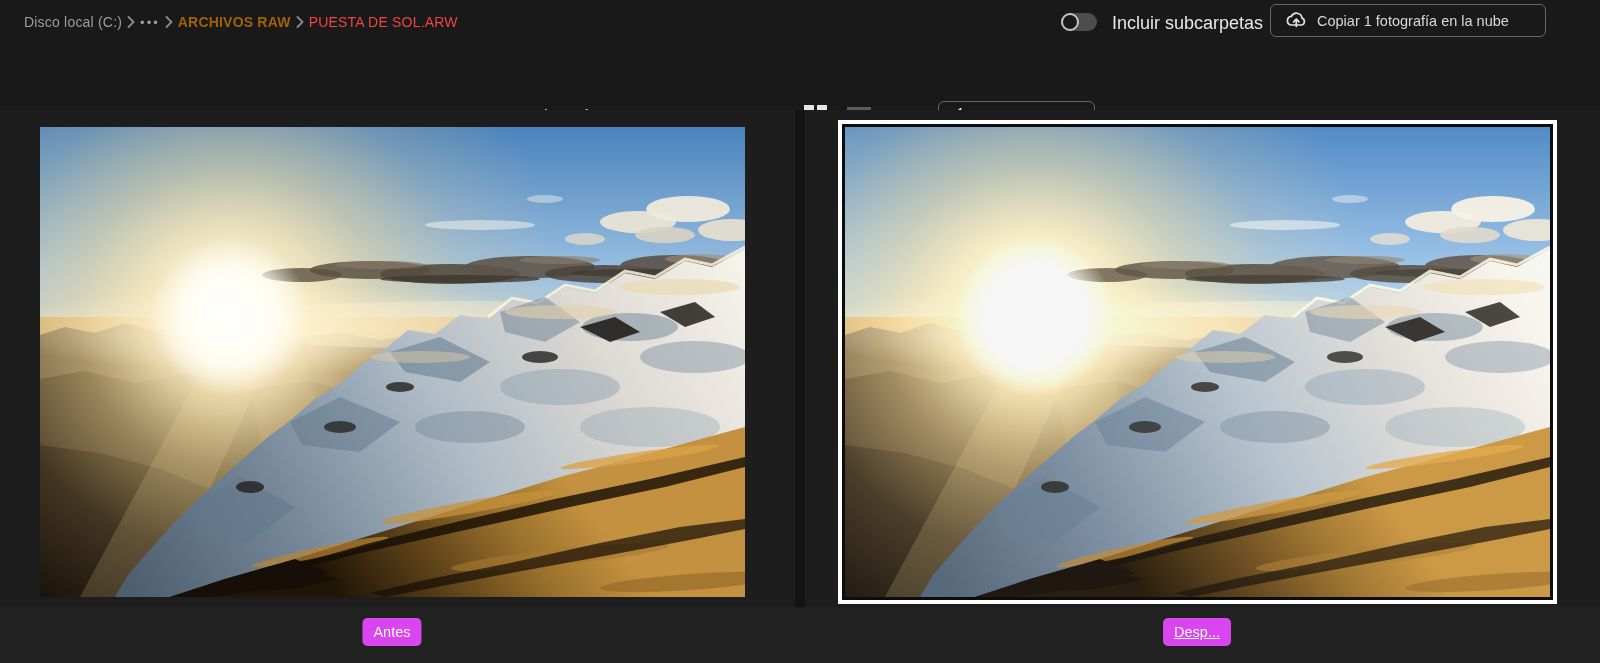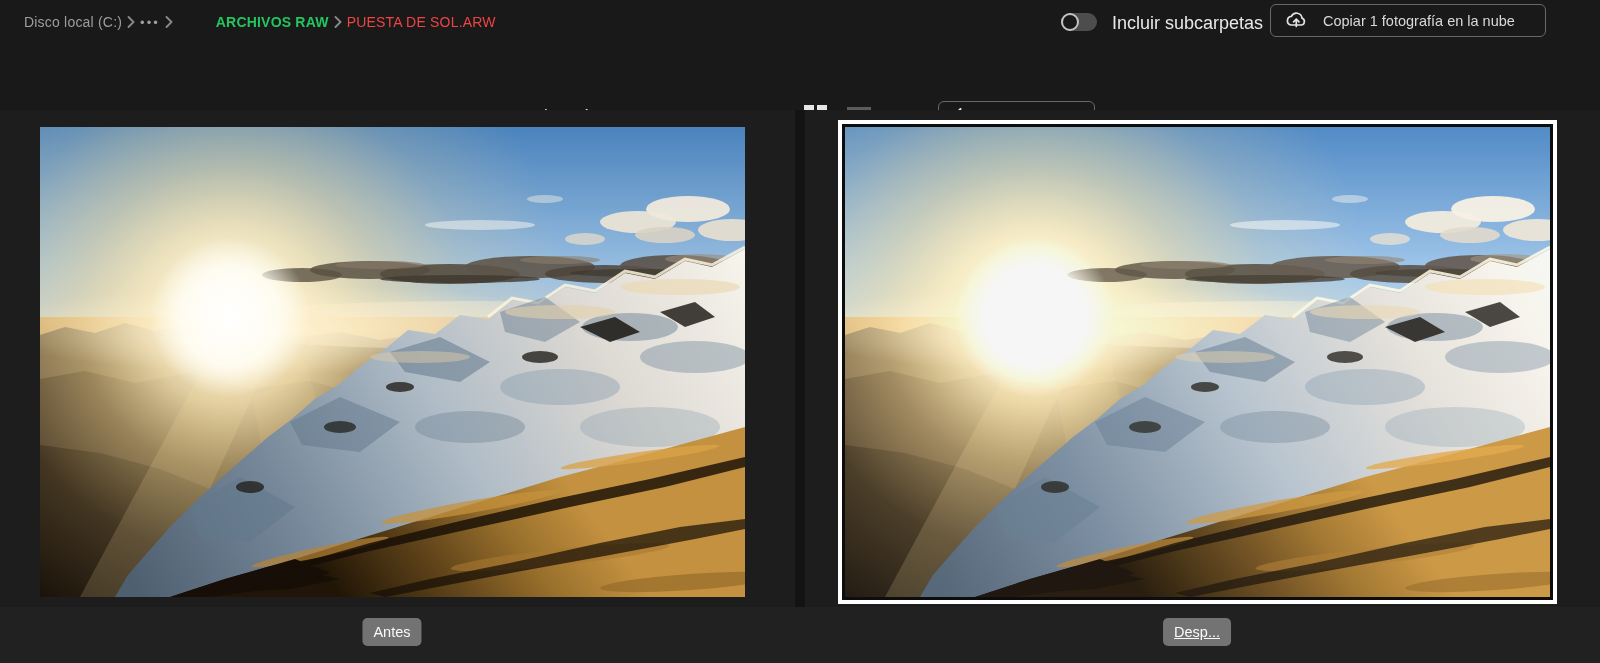--- a/index.html
+++ b/index.html
@@ -3,29 +3,29 @@
 <meta charset="utf-8">
 <style>
   html,body{margin:0;padding:0;background:#191919;width:1600px;height:663px;overflow:hidden;
     font-family:"Liberation Sans",sans-serif;-webkit-font-smoothing:antialiased;}
   .app{position:relative;width:1600px;height:663px;background:#191919;color:#e6e6e6;}
 
   
   .topbar{position:absolute;left:0;top:0;width:1600px;height:44px;display:flex;align-items:center;}
   .crumbs{display:flex;align-items:center;gap:5px;margin-left:24px;font-size:14px;}
   .crumb{color:#9d9d9d;letter-spacing:.2px;white-space:nowrap;}
-  .crumb.bold{color:#22c55e;font-weight:700;margin-left:38px;}
+  .crumb.bold{color:#a16207;font-weight:700;}
   .crumb.current{color:#ef4444;}
   .sep svg{display:block;}
   .overflow-dots{color:#9d9d9d;font-size:13px;letter-spacing:2px;cursor:pointer;}
   .toggle{position:absolute;left:1061px;top:13px;width:36px;height:18px;border-radius:9px;background:#4d4d4d;cursor:pointer;}
   .toggle .knob{position:absolute;left:0;top:0;width:18px;height:18px;border-radius:50%;
     background:#191919;border:2px solid #c2c2c2;box-sizing:border-box;}
   .toggle-label{position:absolute;left:1112px;top:13px;font-size:18px;color:#e8e8e8;}
-  .btn{display:flex;align-items:center;gap:16px;border:1px solid #686868;border-radius:6px;
+  .btn{display:flex;align-items:center;gap:10px;border:1px solid #686868;border-radius:6px;
     background:transparent;color:#d9d9d9;cursor:pointer;}
   .copy-btn{position:absolute;left:1270px;top:4px;width:276px;height:33px;box-sizing:border-box;
     padding:0 14px;font-size:14.5px;}
   .copy-btn svg{flex:0 0 auto;}
 
   
   .toolbar{position:absolute;left:0;top:44px;width:1600px;height:62px;}
   .viewmode{position:absolute;left:483px;top:62px;display:flex;align-items:center;gap:10px;
     font-size:15.5px;color:#ececec;cursor:pointer;}
   .orient-label{position:absolute;left:690px;top:63px;font-size:15px;color:#e8e8e8;}
@@ -43,21 +43,21 @@
   .pane.after{left:805px;width:795px;}
   .photo{width:705px;height:470px;display:block;}
   .photo svg{display:block;width:705px;height:470px;}
   .photo-wrap-before{position:absolute;left:40px;top:17px;cursor:pointer;}
   .photo-frame{position:absolute;left:33px;top:10px;border:4px solid #ffffff;background:#0d0d0d;
     padding:3px;cursor:pointer;}
   .photo-after svg{filter:brightness(1.07) contrast(0.93) saturate(1.02);}
 
   
   .bottombar{position:absolute;left:0;top:607px;width:1600px;height:56px;background:#212121;}
-  .pane-badge{position:absolute;top:11px;transform:translateX(-50%);background:#737373;color:#fafafa;
+  .pane-badge{position:absolute;top:11px;transform:translateX(-50%);background:#d946ef;color:#fafafa;
     font-size:14.5px;padding:6px 11px;border-radius:5px;white-space:nowrap;}
   .badge-before{left:392px;}
   .badge-after{left:1197px;text-decoration:underline;}
 
   .hidden-defs{position:absolute;width:0;height:0;overflow:hidden;}
 </style>
 </head>
 <body>
 
 <svg class="hidden-defs" aria-hidden="true">

